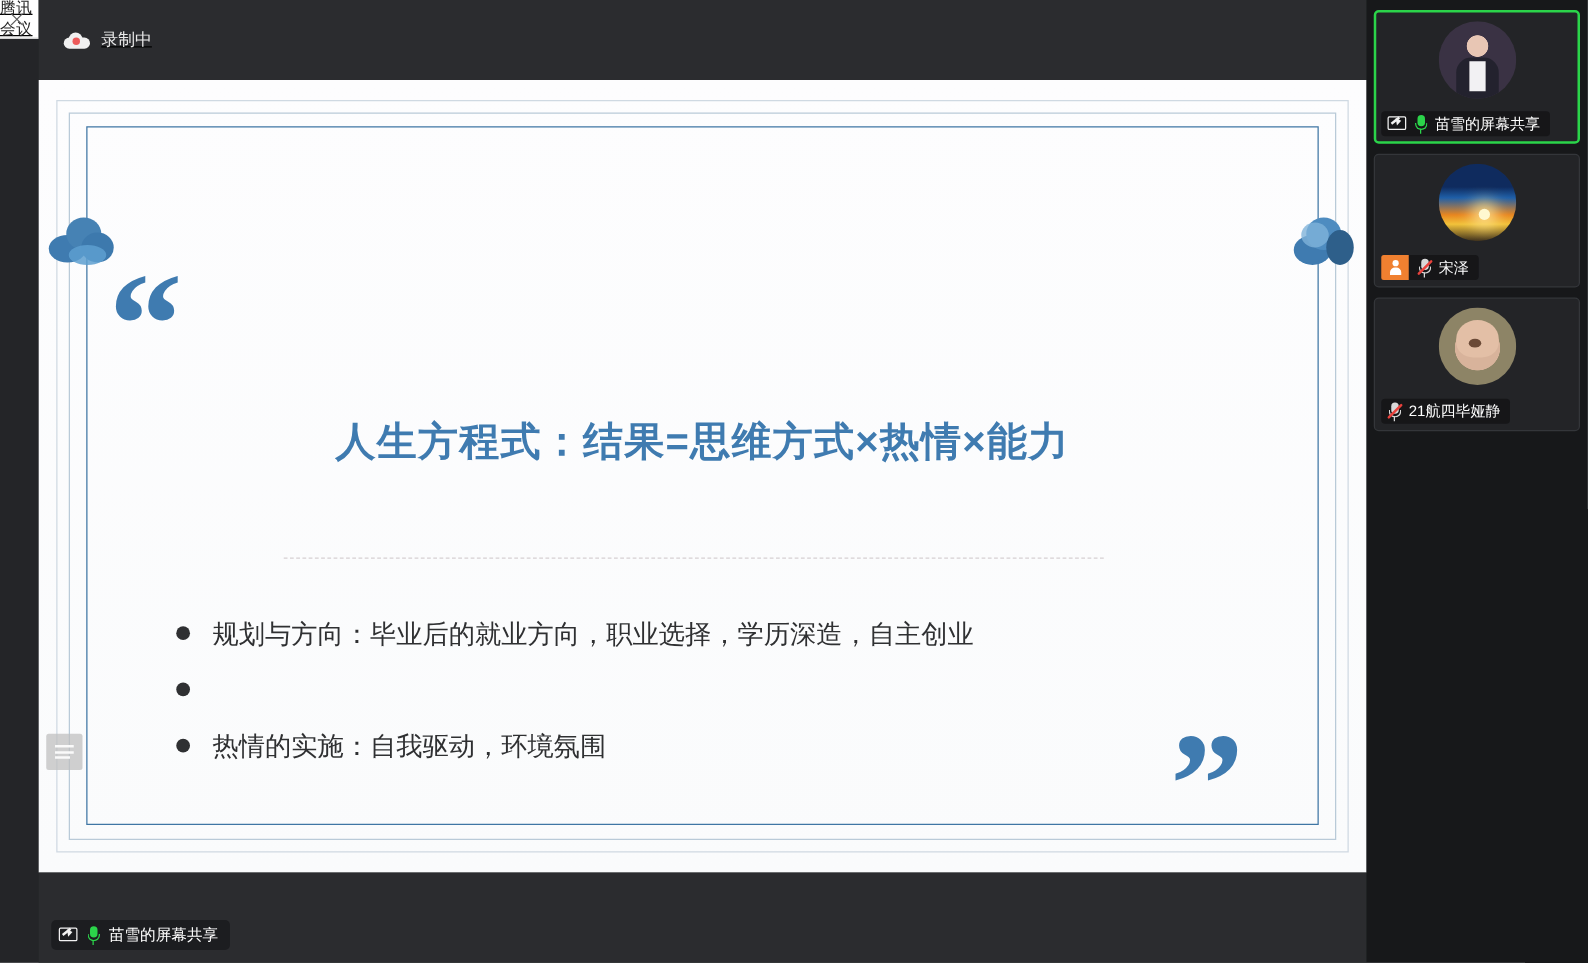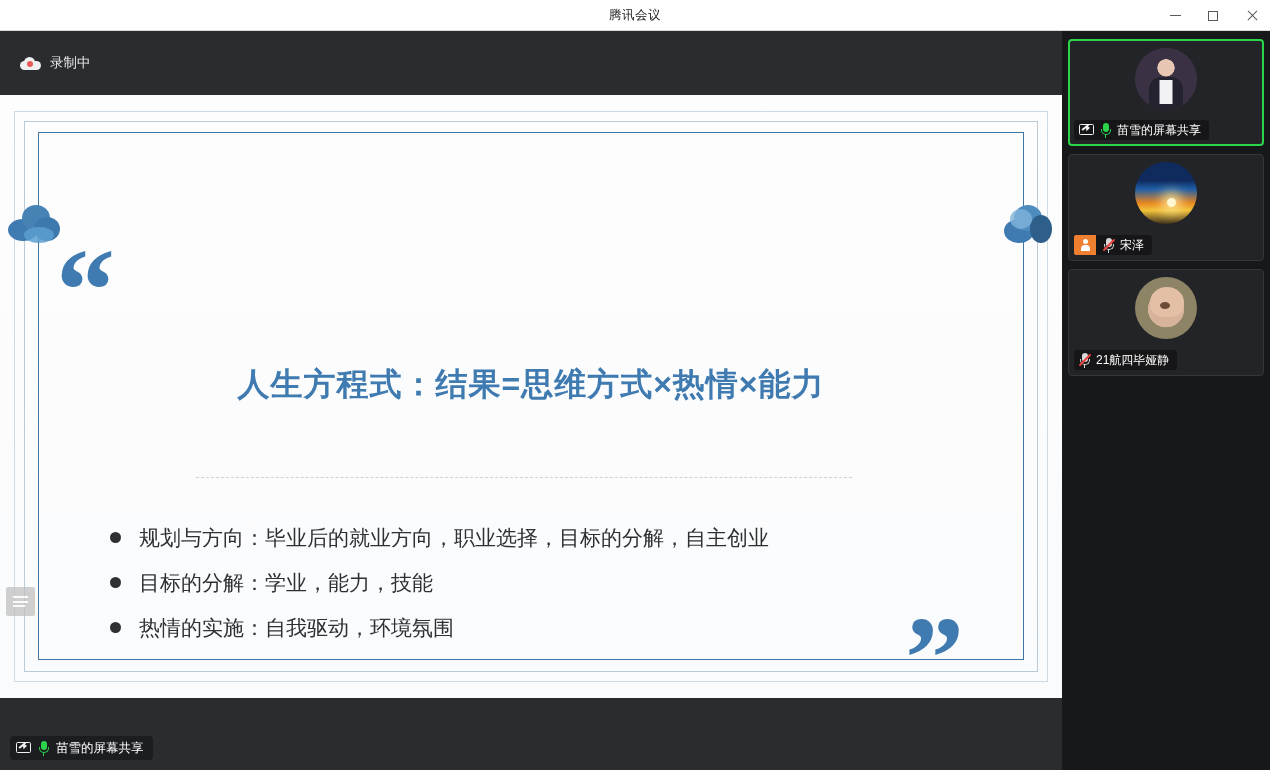--- a/index.html
+++ b/index.html
@@ -7,21 +7,22 @@
     width: 1270px; height: 770px;
     font-family: "Liberation Sans", "DejaVu Sans", sans-serif;
     overflow: hidden;
     background: #202124;
   }
   .app-window {
     position: relative;
     width: 1270px; height: 770px;
     background: #242528;
     display: flex;
-    flex-direction: column;
+    flex-direction: row;
+    text-decoration: underline;
   }
 
   
   .titlebar {
     position: relative;
     height: 31px;
     background: #ffffff;
     border-bottom: 1px solid #d8d8d8;
     display: flex;
     align-items: center;
@@ -420,25 +421,24 @@
 
           <div class="quote-mark quote-open">“</div>
           <div class="quote-mark quote-close">”</div>
 
           <div class="slide-title">人生方程式：结果=思维方式×热情×能力</div>
           <div class="divider"></div>
 
           <div class="bullets">
             <div class="bullet-row">
               <span class="bullet-dot"></span>
-              <span class="bullet-text">规划与方向：毕业后的就业方向，职业选择，目标的分解，自主创业</span>
+              <span class="bullet-text">规划与方向：毕业后的就业方向，职业选择，学历深造，自主创业</span>
             </div>
             <div class="bullet-row">
               <span class="bullet-dot"></span>
-              <span class="bullet-text">目标的分解：学业，能力，技能</span>
             </div>
             <div class="bullet-row">
               <span class="bullet-dot"></span>
               <span class="bullet-text">热情的实施：自我驱动，环境氛围</span>
             </div>
           </div>
 
           <div class="ppt-ctl">
             <span class="lines">
                 <i></i>

